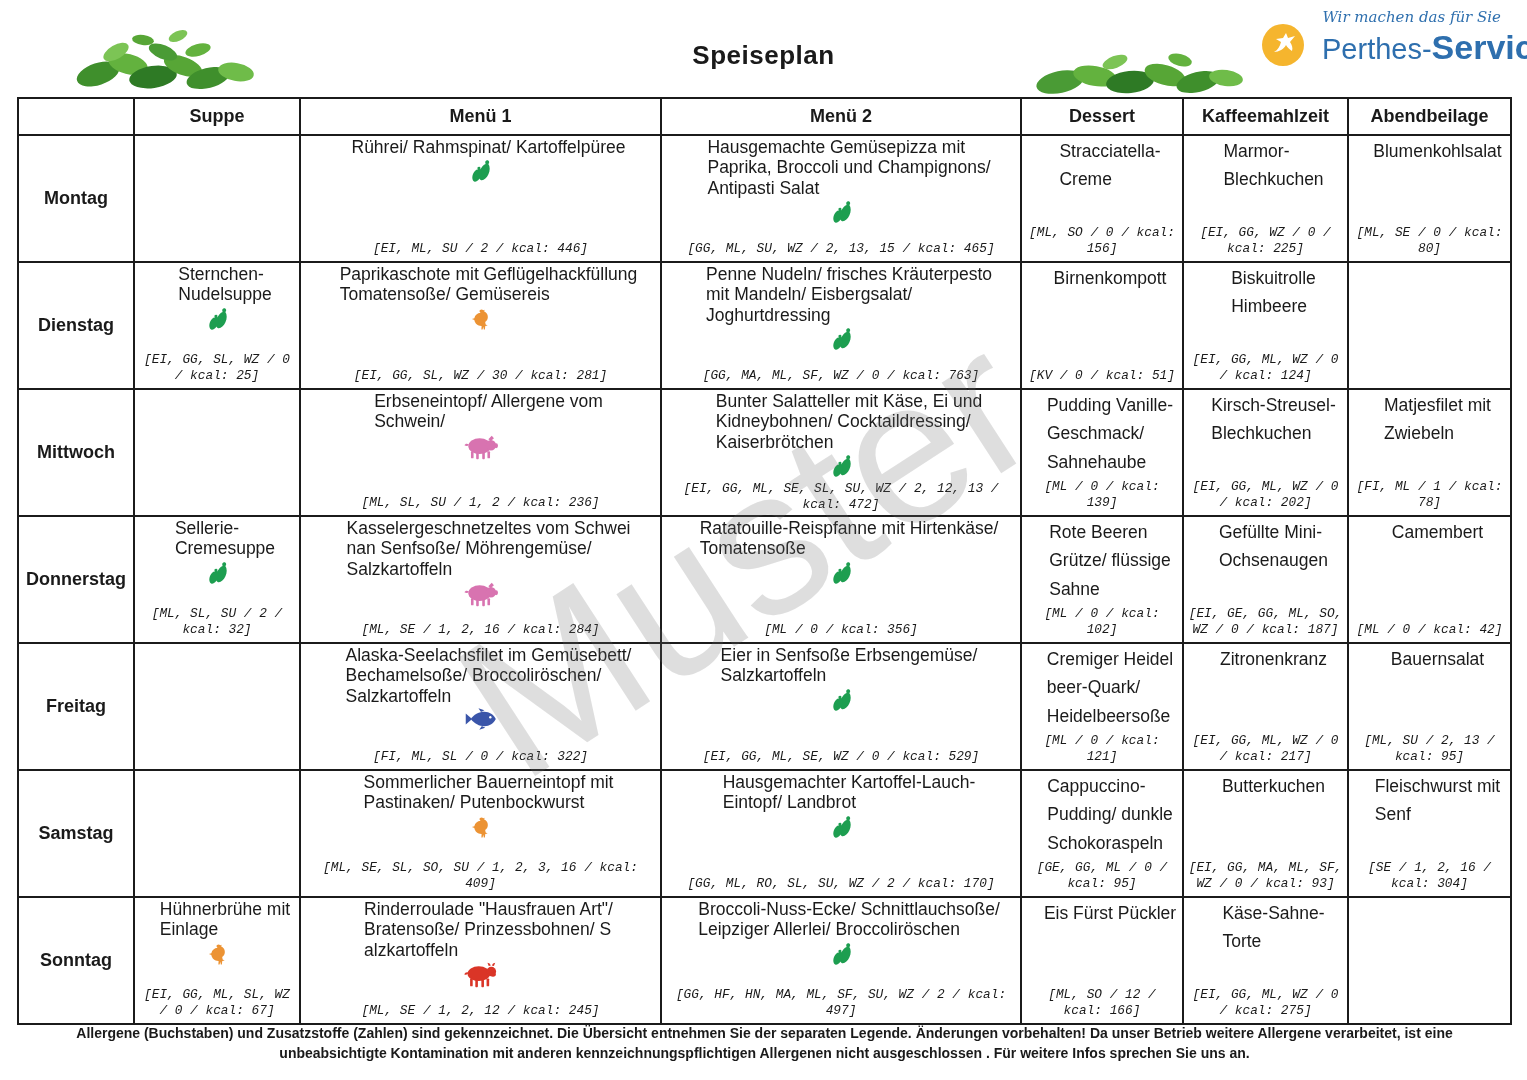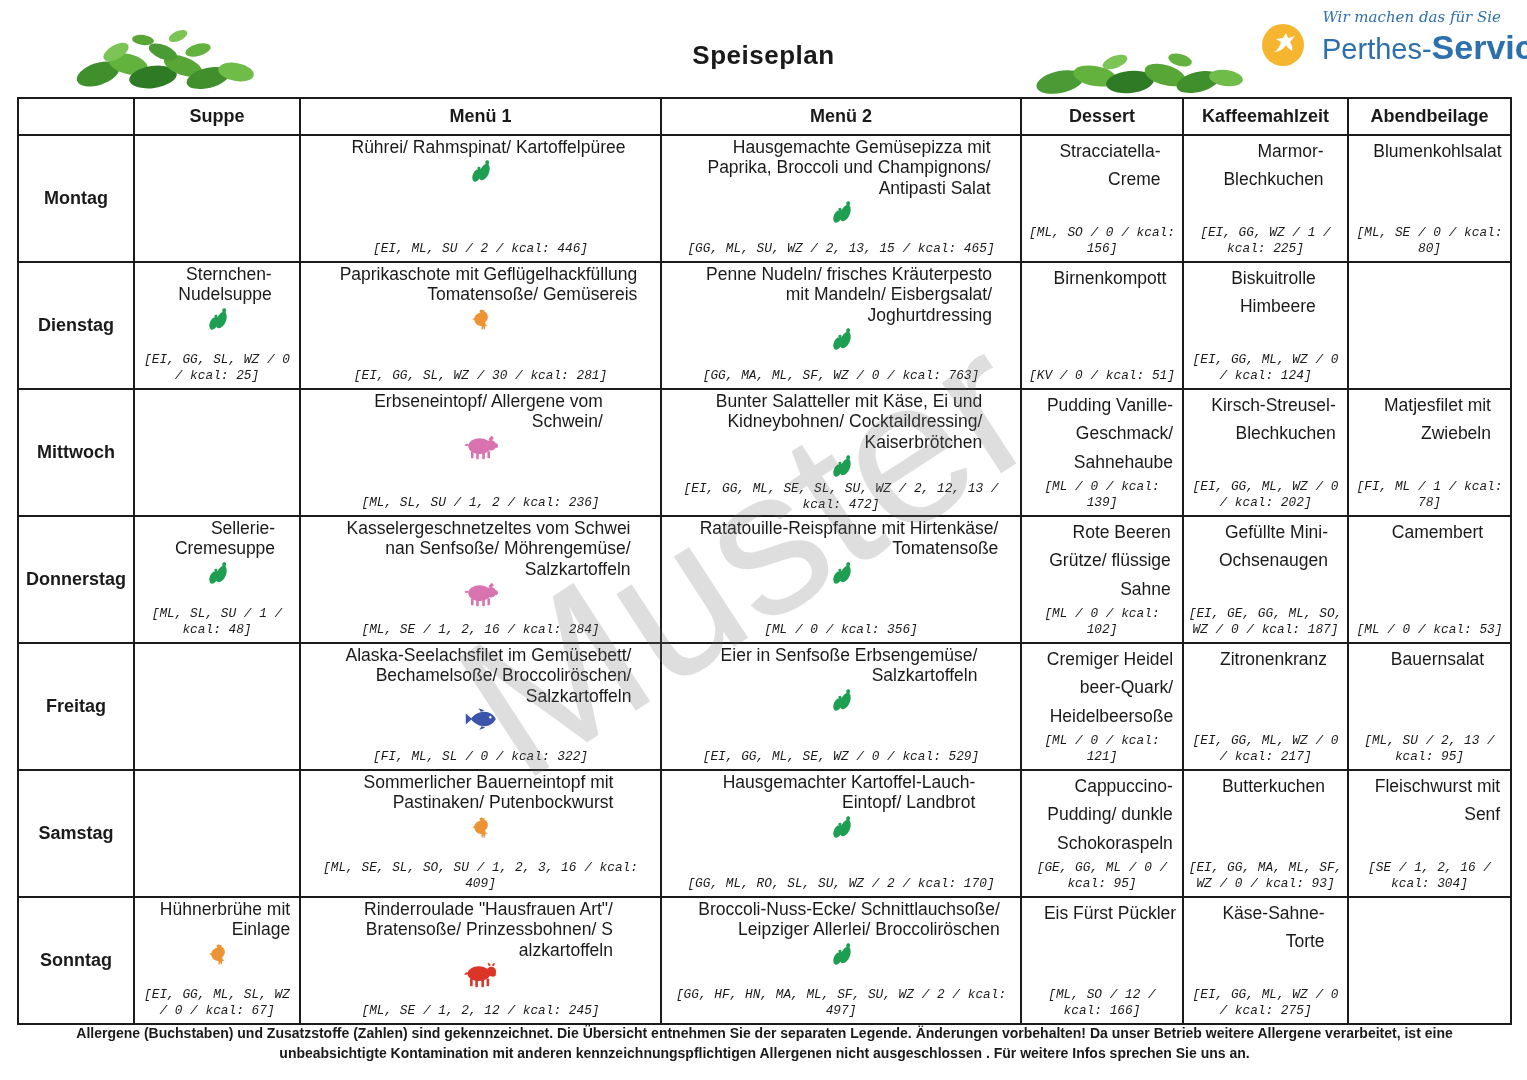--- a/index.html
+++ b/index.html
@@ -23,21 +23,21 @@
   
   table.menu-table{position:absolute;left:17px;top:97px;border-collapse:collapse;
     table-layout:fixed;width:1493px;}
   td,th{border:2px solid #1b1b1b;padding:0;vertical-align:top;overflow:hidden;}
   thead tr{height:37px;}
   thead th{font-size:18px;font-weight:bold;text-align:center;vertical-align:middle;}
   tbody tr{height:127px;}
   th.day{font-size:18px;font-weight:bold;text-align:center;vertical-align:middle;}
   .box{height:123px;display:flex;flex-direction:column;align-items:center;
     box-sizing:border-box;padding:1px 4px;}
-  .dish{font-size:17.5px;text-align:right;line-height:1.17;white-space:pre-line;padding-left:16px;}
+  .dish{font-size:17.5px;text-align:left;line-height:1.17;white-space:pre-line;padding-left:16px;}
   .roomy .dish{line-height:1.62;}
   .icon-slot{margin-top:2px;line-height:0;}
   .info{margin-top:auto;font-size:12.8px;font-style:italic;text-align:center;
     line-height:1.25;padding-bottom:1px;font-family:Liberation Mono, monospace;}
 
   
   .watermark{position:absolute;left:745px;top:555px;
     transform:translate(-50%,-50%) rotate(-33deg);
     font-size:205px;color:#6e6e6e;opacity:.22;pointer-events:none;z-index:6;
     font-family:"Liberation Sans",sans-serif;white-space:nowrap;}
@@ -190,21 +190,21 @@
           <div class="box">
         <div class="dish">Stracciatella-
 Creme</div>
         <div class="info">[ML, SO / 0 / kcal: 156]</div>
       </div>
         </td>
       <td class="roomy">
           <div class="box">
         <div class="dish">Marmor-
 Blechkuchen</div>
-        <div class="info">[EI, GG, WZ / 1 / kcal: 225]</div>
+        <div class="info">[EI, GG, WZ / 0 / kcal: 225]</div>
       </div>
         </td>
       <td class="roomy">
           <div class="box">
         <div class="dish">Blumenkohlsalat</div>
         <div class="info">[ML, SE / 0 / kcal: 80]</div>
       </div>
         </td>
     </tr>
 
@@ -318,21 +318,21 @@
 
     <tr>
       <th class="day">Donnerstag</th>
       <td>
           <div class="box">
         <div class="dish">Sellerie-
 Cremesuppe</div>
         <div class="icon-slot"><svg width="27" height="27" style="fill:#1d9e50">
                 <use href="#sym-veg"></use>
               </svg></div>
-        <div class="info">[ML, SL, SU / 1 / kcal: 48]</div>
+        <div class="info">[ML, SL, SU / 2 / kcal: 32]</div>
       </div>
         </td>
       <td>
           <div class="box">
         <div class="dish">Kasselergeschnetzeltes vom Schwei
 nan Senfsoße/ Möhrengemüse/
 Salzkartoffeln</div>
         <div class="icon-slot"><svg width="37" height="26" style="fill:#d873b0">
                 <use href="#sym-pig"></use>
               </svg></div>
@@ -360,21 +360,21 @@
       <td class="roomy">
           <div class="box">
         <div class="dish">Gefüllte Mini-
 Ochsenaugen</div>
         <div class="info">[EI, GE, GG, ML, SO, WZ / 0 / kcal: 187]</div>
       </div>
         </td>
       <td class="roomy">
           <div class="box">
         <div class="dish">Camembert</div>
-        <div class="info">[ML / 0 / kcal: 53]</div>
+        <div class="info">[ML / 0 / kcal: 42]</div>
       </div>
         </td>
     </tr>
 
     <tr>
       <th class="day">Freitag</th>
       <td>
           <div class="box">
         <div class="dish"></div>
 

